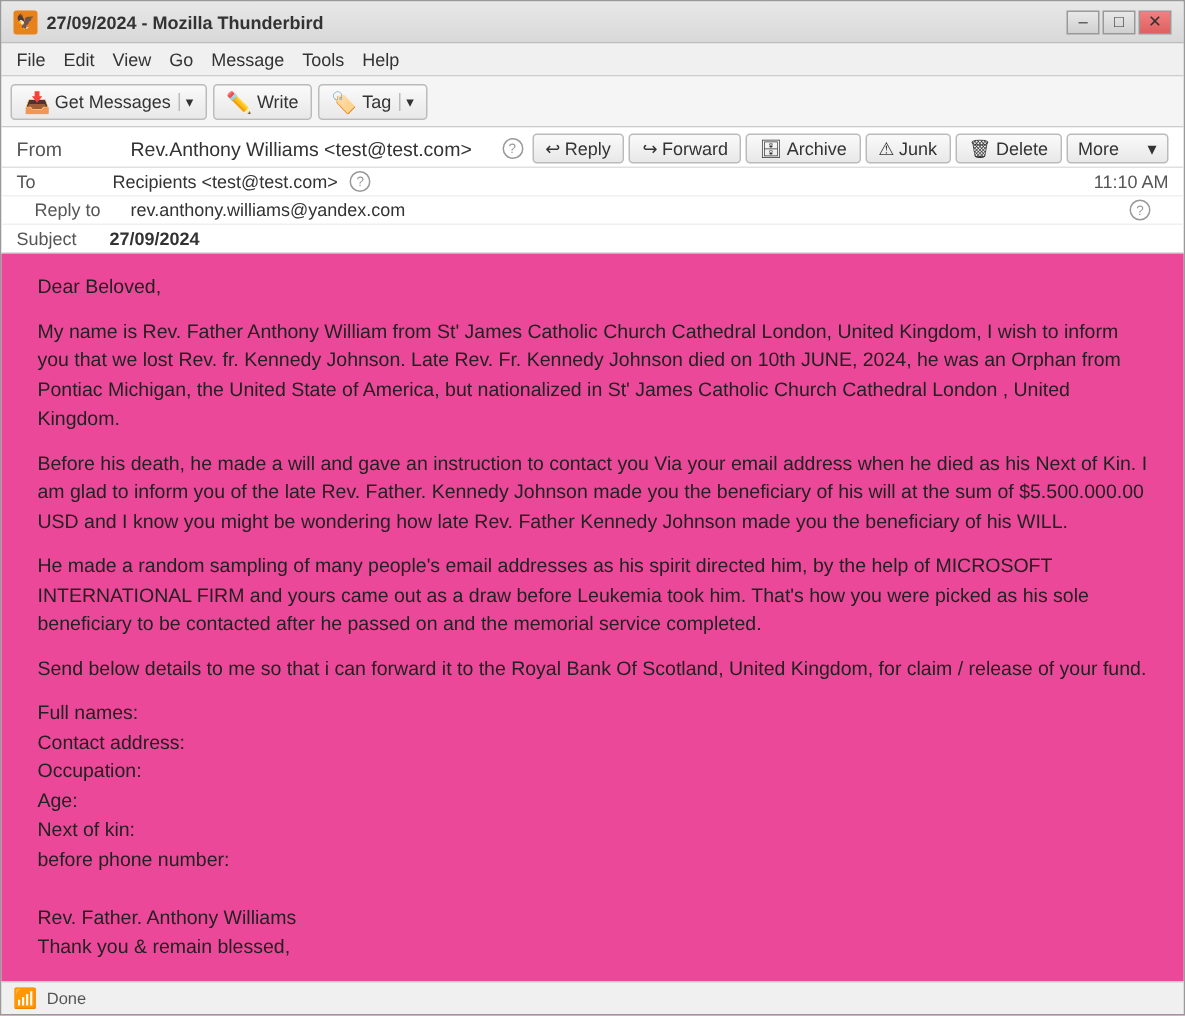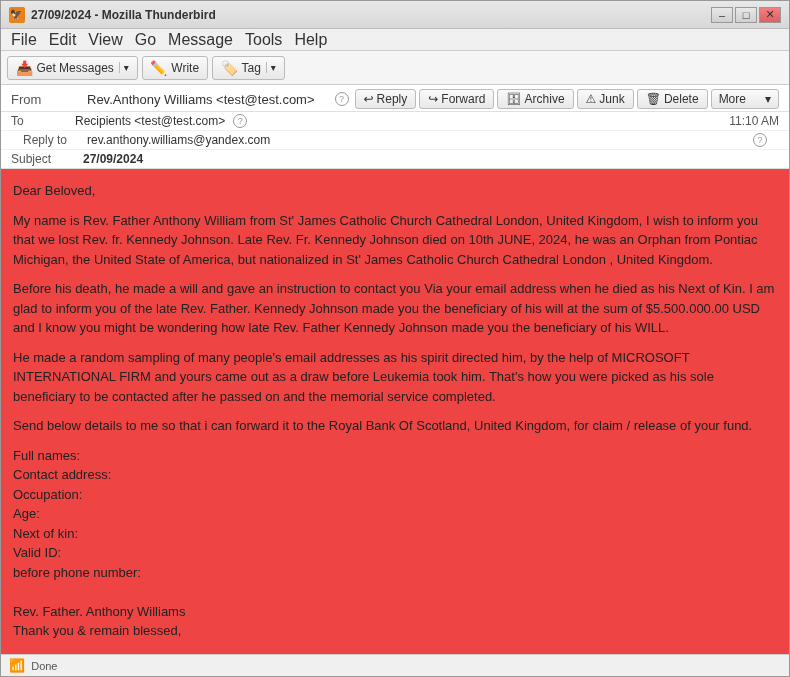--- a/index.html
+++ b/index.html
@@ -72,21 +72,21 @@
     .menu-bar {
       background: #f0f0f0;
       border-bottom: 1px solid #ccc;
       padding: 2px 4px;
       display: flex;
       align-items: center;
       height: 22px;
     }
     .menu-item {
       padding: 2px 6px;
-      font-size: 16px;
+      font-size: 12px;
       color: #333;
       cursor: pointer;
       border-radius: 3px;
     }
 
     
     .toolbar {
       background: #f5f5f5;
       border-bottom: 1px solid #ccc;
       padding: 3px 6px;
@@ -172,24 +172,24 @@
       border: 1px solid #bbb;
       background: linear-gradient(to bottom, #fafafa, #e8e8e8);
       border-radius: 3px;
       cursor: pointer;
       font-size: 12px;
       color: #333;
     }
 
     
     .email-body {
-      background: #ef4444;
+      background: #ec4899;
       flex: 1;
       overflow-y: auto;
-      padding: 12px 12px;
+      padding: 12px 24px;
       font-size: 13px;
       line-height: 1.5;
       color: #222;
     }
     .email-body p {
       margin-bottom: 10px;
     }
     .email-body .section-fields {
       margin-top: 4px;
     }
@@ -320,42 +320,41 @@
       </div>
       <span class="field-time">11:10 AM</span>
     </div>
 
     <div class="field-row" style="padding: 2px 22px; border-bottom: 1px solid #f0f0f0; display:flex; align-items:center; gap:4px;">
       <span class="field-label">Reply to</span>
       <span class="field-value">rev.anthony.williams@yandex.com</span>
       <span class="verify-icon">?</span>
     </div>
 
-    <div class="field-row" style="padding: 2px 10px; display:flex; align-items:flex-end; gap:12px;">
+    <div class="field-row" style="padding: 2px 10px; display:flex; align-items:flex-end; gap:2px;">
       <span class="field-label">Subject</span>
       <span class="field-value">
         <strong>27/09/2024</strong>
       </span>
     </div>
 
   </div>
 
   <div class="email-body">
     <p>Dear Beloved,</p>
     <p>My name is Rev. Father Anthony William from St' James Catholic Church Cathedral London, United Kingdom, I wish to inform you that we lost Rev. fr. Kennedy Johnson. Late Rev. Fr. Kennedy Johnson died on 10th JUNE, 2024, he was an Orphan from Pontiac Michigan, the United State of America, but nationalized in  St' James Catholic Church Cathedral London  , United Kingdom.</p>
     <p>Before his death, he made a will and gave an instruction to contact you Via your email address when he died as his Next of Kin. I am glad to inform you of the late Rev. Father.  Kennedy Johnson made you the beneficiary of his will at the sum of $5.500.000.00 USD and I know you might be wondering how late Rev. Father Kennedy Johnson made you the beneficiary of his WILL.</p>
     <p>He made a random sampling of many people's email addresses as his spirit directed him, by the help of MICROSOFT INTERNATIONAL FIRM and yours came out as a draw before Leukemia took him. That's how you were picked as his sole beneficiary to be contacted after he passed on and the memorial service completed.</p>
     <p>Send below details to me so that i can forward it to the Royal Bank Of Scotland, United Kingdom, for claim / release of your fund.</p>
     <div class="section-fields">
       <div>Full names:</div>
       <div>Contact address:</div>
       <div>Occupation:</div>
       <div>Age:</div>
       <div>Next of kin:</div>
-      <div>Valid ID:</div>
       <div>before phone number:</div>
     </div>
     <br>
     <div>Rev. Father. Anthony Williams</div>
     <div>Thank you &amp; remain blessed,</div>
   </div>
 
   <div class="status-bar">
     <span class="status-icon">📶</span>
     <span>Done</span>

